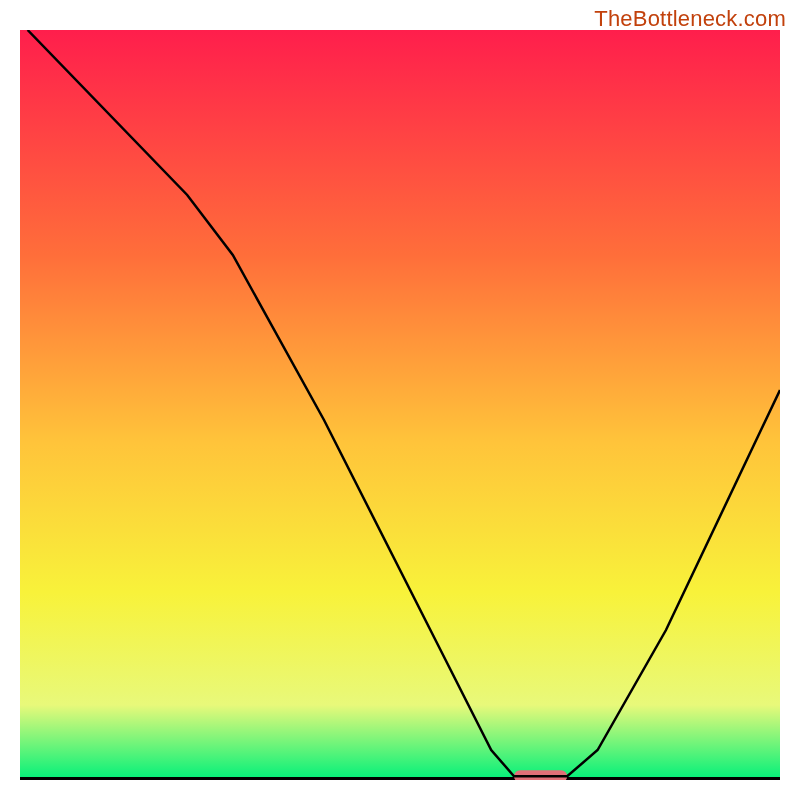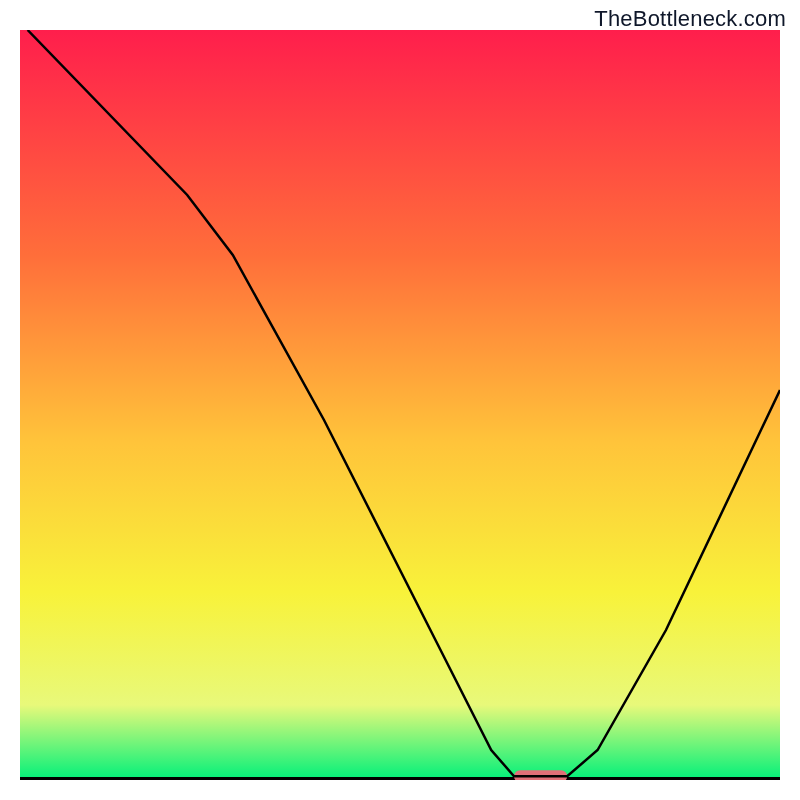--- a/index.html
+++ b/index.html
@@ -9,21 +9,21 @@
     height: 800px;
     background: #ffffff;
     font-family: Arial, sans-serif;
     position: relative;
   }
   .watermark {
     position: absolute;
     top: 6px;
     right: 14px;
     font-size: 22px;
-    color: #0f172a;
+    color: #c2410c;
     font-weight: 500;
     letter-spacing: 0.2px;
   }
   .plot-area {
     position: absolute;
     left: 20px;
     top: 30px;
     width: 760px;
     height: 750px;
   }

